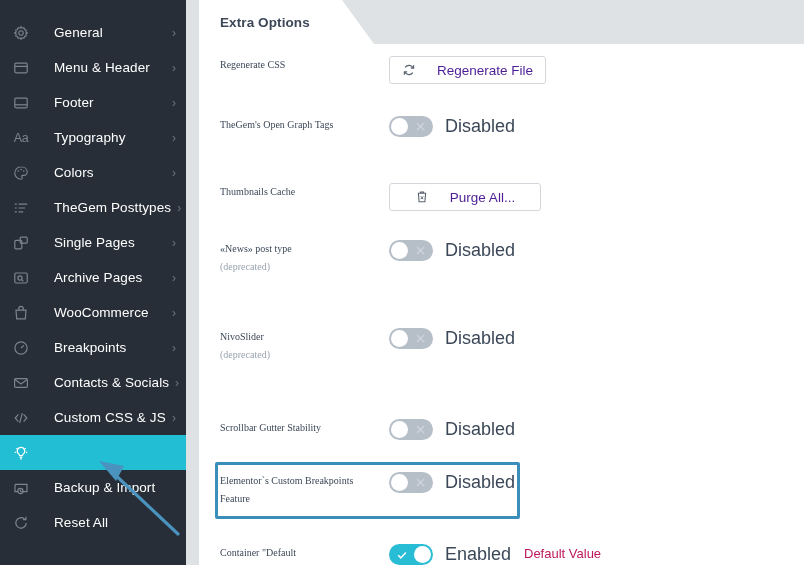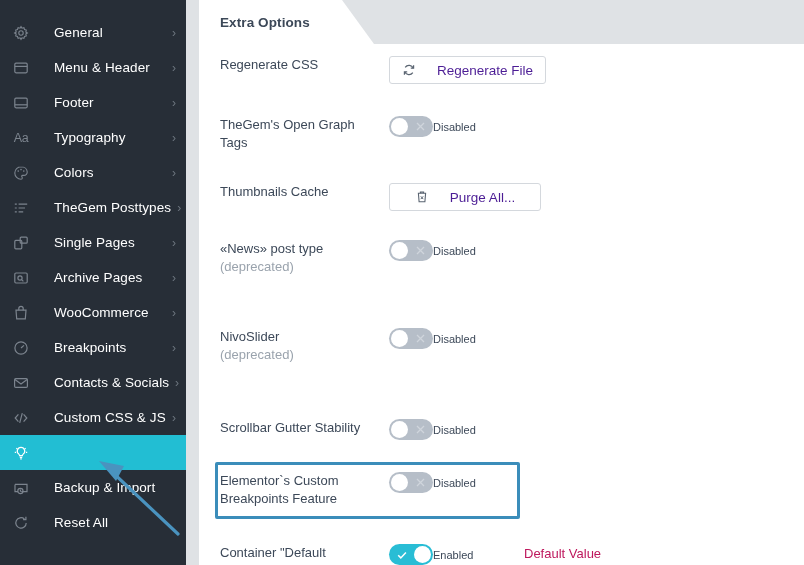--- a/index.html
+++ b/index.html
@@ -80,21 +80,21 @@
   }
 
   #rows { position: absolute; left: 0; top: 44px; right: 0; bottom: 0; }
   .row {
     position: absolute; left: 0; right: 0;
     display: flex; align-items: flex-start;
   }
   .row-label {
     position: absolute; left: 21px; top: 0;
     width: 160px;
-    font-size: 13px; color: #3c4858; line-height: 18px;
+    font-size: 10px; color: #3c4858; line-height: 18px; font-family: Liberation Serif, serif;
   }
   .row-sub { display: block; color: #9aa3ad; }
   .row-control {
     position: absolute; left: 190px; top: 0;
   }
   .row-extra {
     position: absolute; left: 325px; top: 2px;
     font-size: 13px; color: #be185d;
   }
 
@@ -132,21 +132,21 @@
     display: flex; align-items: center; justify-content: center;
     color: #cfd5dc;
   }
   .sw.off { background: #b6bec8; }
   .sw.off .knob { left: 2px; }
   .sw.off .mark { right: 1px; }
   .sw.on { background: #29bdd5; }
   .sw.on .knob { right: 2px; }
   .sw.on .mark { left: 1px; color: #ffffff; }
   .toggle-text {
-    font-size: 11px; color: #3c4858;
+    margin-left: 12px; font-size: 18px; color: #3c4858;
     white-space: nowrap;
   }
 
   
   #highlight {
     position: absolute;
     border: 3px solid #3b8dba;
     border-radius: 2px;
     pointer-events: none;
   }

